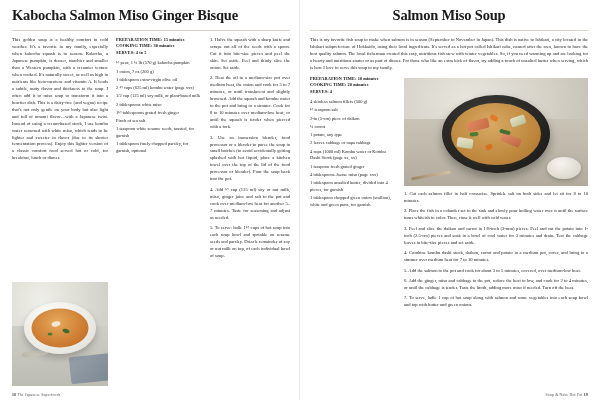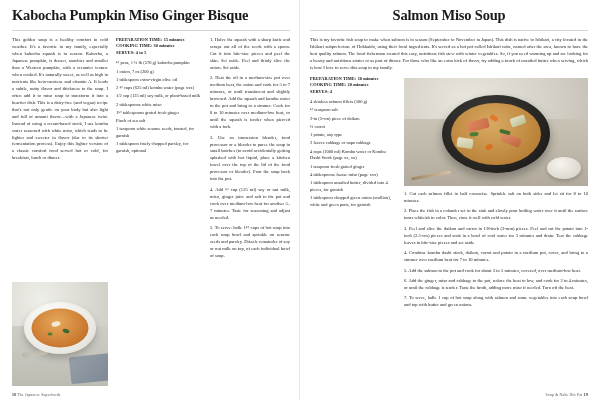--- a/index.html
+++ b/index.html
@@ -264,21 +264,21 @@
     transform: rotate(-10deg);
   }
 </style>
 </head>
 <body>
 
 <div class="spread">
 
   <div class="page page-left">
 
-    <h1 class="recipe-title title-left">Kabocha Pumpkin Miso Ginger Bisque</h1>
+    <h1 class="recipe-title title-left">Kabocha Salmon Miso Ginger Bisque</h1>
     <div class="rule"></div>
 
     <div class="cols">
 
       <div class="col-intro">
         <p class="body">This golden soup is a healthy comfort in cold weather. It's a favorite in my family, especially when kabocha squash is in season. Kabocha, a Japanese pumpkin, is denser, starchier and smaller than a Western pumpkin, with a creamier texture when cooked. It's naturally sweet, as well as high in nutrients like beta-carotene and vitamin A. It lends a subtle, nutty flavor and thickness to the soup. I often add it to miso soup to transform it into a heartier dish. This is a dairy-free (and vegan) recipe that's not only gentle on your body but also light and full of umami flavor—with a Japanese twist. Instead of using a cream-based stock, I use kombu water seasoned with white miso, which tends to be lighter and sweeter in flavor (due to its shorter fermentation process). Enjoy this lighter version of a classic comfort food served hot or cold, for breakfast, lunch or dinner.</p>
       </div>
 
       <div class="col-mid">
         <div class="meta">

